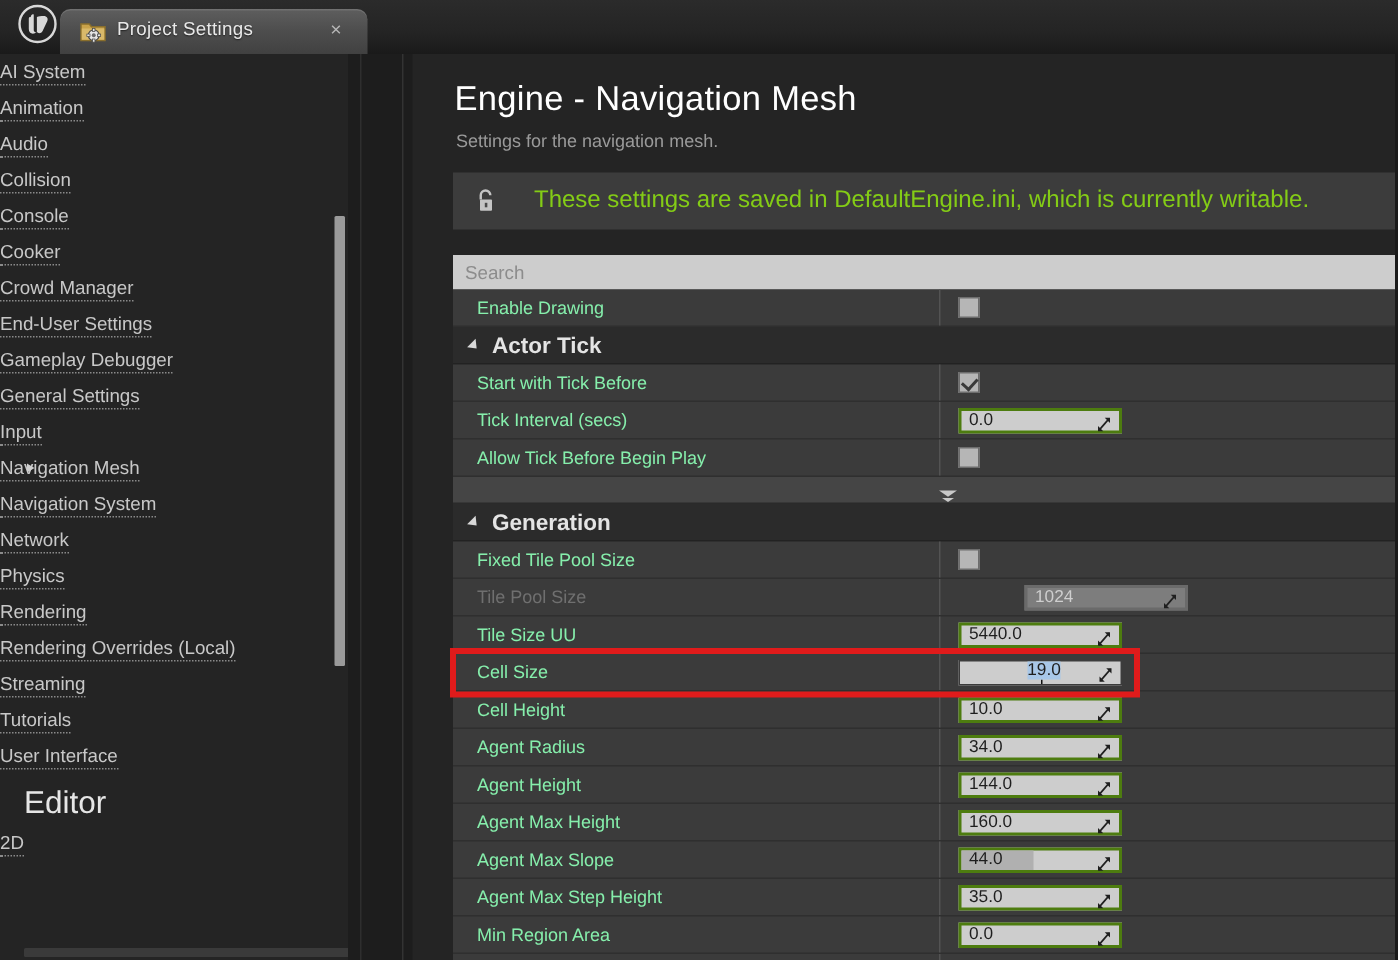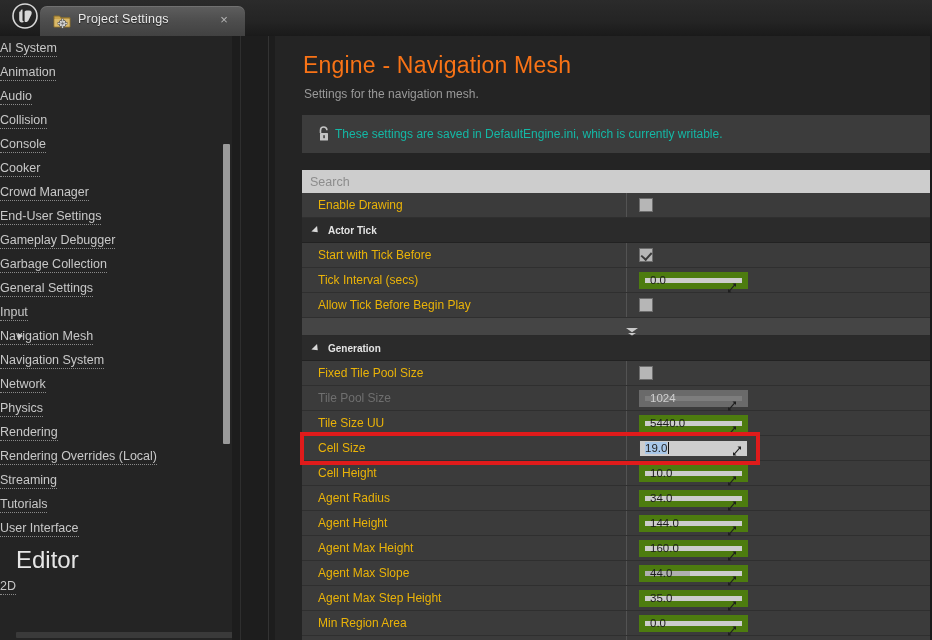--- a/index.html
+++ b/index.html
@@ -100,21 +100,21 @@
     left: 18px; top: 9px;
     width: 0; height: 0;
     border-left: 5px solid #cfcfcf;
     border-top: 3.5px solid transparent;
     border-bottom: 3.5px solid transparent;
   }
   .side-heading {
     height: 34px;
     line-height: 40px;
     padding-left: 16px;
-    font-size: 24px;
+    font-size: 21px;
     color: #e6e6e6;
   }
   .side-scrollbar {
     position: absolute;
     right: 2px; top: 0;
     width: 7px; height: 604px;
   }
   .side-thumb {
     position: absolute;
     left: 0; top: 108px;
@@ -149,21 +149,21 @@
     position: absolute;
     left: 275px; top: 36px;
     width: 657px; height: 604px;
     background: #242424;
     overflow: hidden;
   }
   .page-title {
     position: absolute;
     left: 28px; top: 16px;
     font-size: 23px;
-    color: #f97316;
+    color: #ffffff;
     letter-spacing: .2px;
   }
   .page-sub {
     position: absolute;
     left: 29px; top: 51px;
     font-size: 12px;
     color: #9a9a9a;
   }
   .notice {
     position: absolute;
@@ -171,23 +171,23 @@
     width: 660px; height: 38px;
     background: #3c3c3c;
     display: flex;
     align-items: center;
   }
   .notice-icon {
     margin-left: 14px;
     width: 16px; height: 18px;
   }
   .notice-text {
-    margin-left: 3px;
-    font-size: 12px;
-    color: #14b8a6;
+    margin-left: 24px;
+    font-size: 16px;
+    color: #84cc16;
   }
 
   
   .search-row {
     position: absolute;
     left: 27px; top: 134px;
     width: 660px; height: 23px;
     display: flex;
     align-items: center;
   }
@@ -216,21 +216,21 @@
     height: 24px;
     display: flex;
     align-items: center;
     background: #3b3b3b;
     border-bottom: 1px solid #2f2f2f;
   }
   .prop-name {
     width: 325px;
     padding-left: 16px;
     font-size: 12px;
-    color: #eab308;
+    color: #86efac;
     box-sizing: border-box;
     border-right: 1px solid #535353;
     height: 24px;
     line-height: 24px;
     white-space: nowrap;
     overflow: hidden;
   }
   .prop-name.disabled { color: #6f6f6f; }
   .prop-val {
     flex: 1;
@@ -251,21 +251,21 @@
   .cat-arrow {
     margin-left: 10px;
     width: 0; height: 0;
     border-top: 5px solid #d8d8d8;
     border-left: 4px solid transparent;
     border-right: 4px solid transparent;
     transform: rotate(-45deg);
   }
   .cat-label {
     margin-left: 8px;
-    font-size: 10px;
+    font-size: 15px;
     font-weight: bold;
     color: #e4e4e4;
   }
 
   .spacer-row {
     position: relative;
     height: 17px;
     background: #454545;
     border-bottom: 1px solid #2a2a2a;
     display: flex;
@@ -294,27 +294,27 @@
     border: solid #3a3a3a;
     border-width: 0 2px 2px 0;
     transform: rotate(42deg);
   }
 
   
   .numfield {
     position: relative;
     width: 109px; height: 17px;
     background: #cdcdcd;
-    border: 6px solid #4d7c0f;
+    border: 2px solid #4d7c0f;
     box-sizing: border-box;
     display: flex;
     align-items: center;
     cursor: text;
   }
-  .numfield.disabled { background: #7d7d7d; border-color: #6a6a6a; }
+  .numfield.disabled { background: #7d7d7d; border-color: #6a6a6a; margin-left: 44px; }
   .numfield.disabled .numtext { color: #cfcfcf; }
   .numtext {
     margin-left: 5px;
     font-size: 11.5px;
     color: #1e1e1e;
     position: relative;
     z-index: 2;
   }
   .numtext.selected {
     background: #a8c7e8;
@@ -403,21 +403,20 @@
     <div class="side-list">
         <div class="side-item"><span class="lbl">AI System</span></div>
         <div class="side-item"><span class="lbl">Animation</span></div>
         <div class="side-item"><span class="lbl">Audio</span></div>
         <div class="side-item"><span class="lbl">Collision</span></div>
         <div class="side-item"><span class="lbl">Console</span></div>
         <div class="side-item"><span class="lbl">Cooker</span></div>
         <div class="side-item"><span class="lbl">Crowd Manager</span></div>
         <div class="side-item"><span class="lbl">End-User Settings</span></div>
         <div class="side-item"><span class="lbl">Gameplay Debugger</span></div>
-        <div class="side-item"><span class="lbl">Garbage Collection</span></div>
         <div class="side-item"><span class="lbl">General Settings</span></div>
         <div class="side-item"><span class="lbl">Input</span></div>
         <div class="side-item has-arrow"><span class="lbl">Navigation Mesh</span></div>
         <div class="side-item"><span class="lbl">Navigation System</span></div>
         <div class="side-item"><span class="lbl">Network</span></div>
         <div class="side-item"><span class="lbl">Physics</span></div>
         <div class="side-item"><span class="lbl">Rendering</span></div>
         <div class="side-item"><span class="lbl">Rendering Overrides (Local)</span></div>
         <div class="side-item"><span class="lbl">Streaming</span></div>
         <div class="side-item"><span class="lbl">Tutorials</span></div>
@@ -527,21 +526,21 @@
                   <path d="M10 1.5 L10 5 L6.5 1.5 Z" fill="#1f1f1f"></path>
                   <path d="M2 10.5 L2 7 L5.5 10.5 Z" fill="#1f1f1f"></path>
                   <path d="M2.6 9.9 L9.4 2.1" stroke="#1f1f1f" stroke-width="1.1"></path>
                 </svg></span>
             </div>
           </div>
         </div>
         <div class="prop-row">
           <div class="prop-name">Cell Size</div>
           <div class="prop-val">
-            <div class="numfield" style="border-color: rgb(60, 60, 60); border-width: 1px;">
+            <div class="numfield" style="border-color: rgb(60, 60, 60); border-width: 1px; flex-direction: column;">
               <span class="numtext selected">19.0</span>
               <span class="caret"></span>
               <span class="spin"><svg width="12" height="12" viewBox="0 0 12 12" aria-hidden="true">
                   <path d="M10 1.5 L10 5 L6.5 1.5 Z" fill="#1f1f1f"></path>
                   <path d="M2 10.5 L2 7 L5.5 10.5 Z" fill="#1f1f1f"></path>
                   <path d="M2.6 9.9 L9.4 2.1" stroke="#1f1f1f" stroke-width="1.1"></path>
                 </svg></span>
             </div>
           </div>
         </div>

